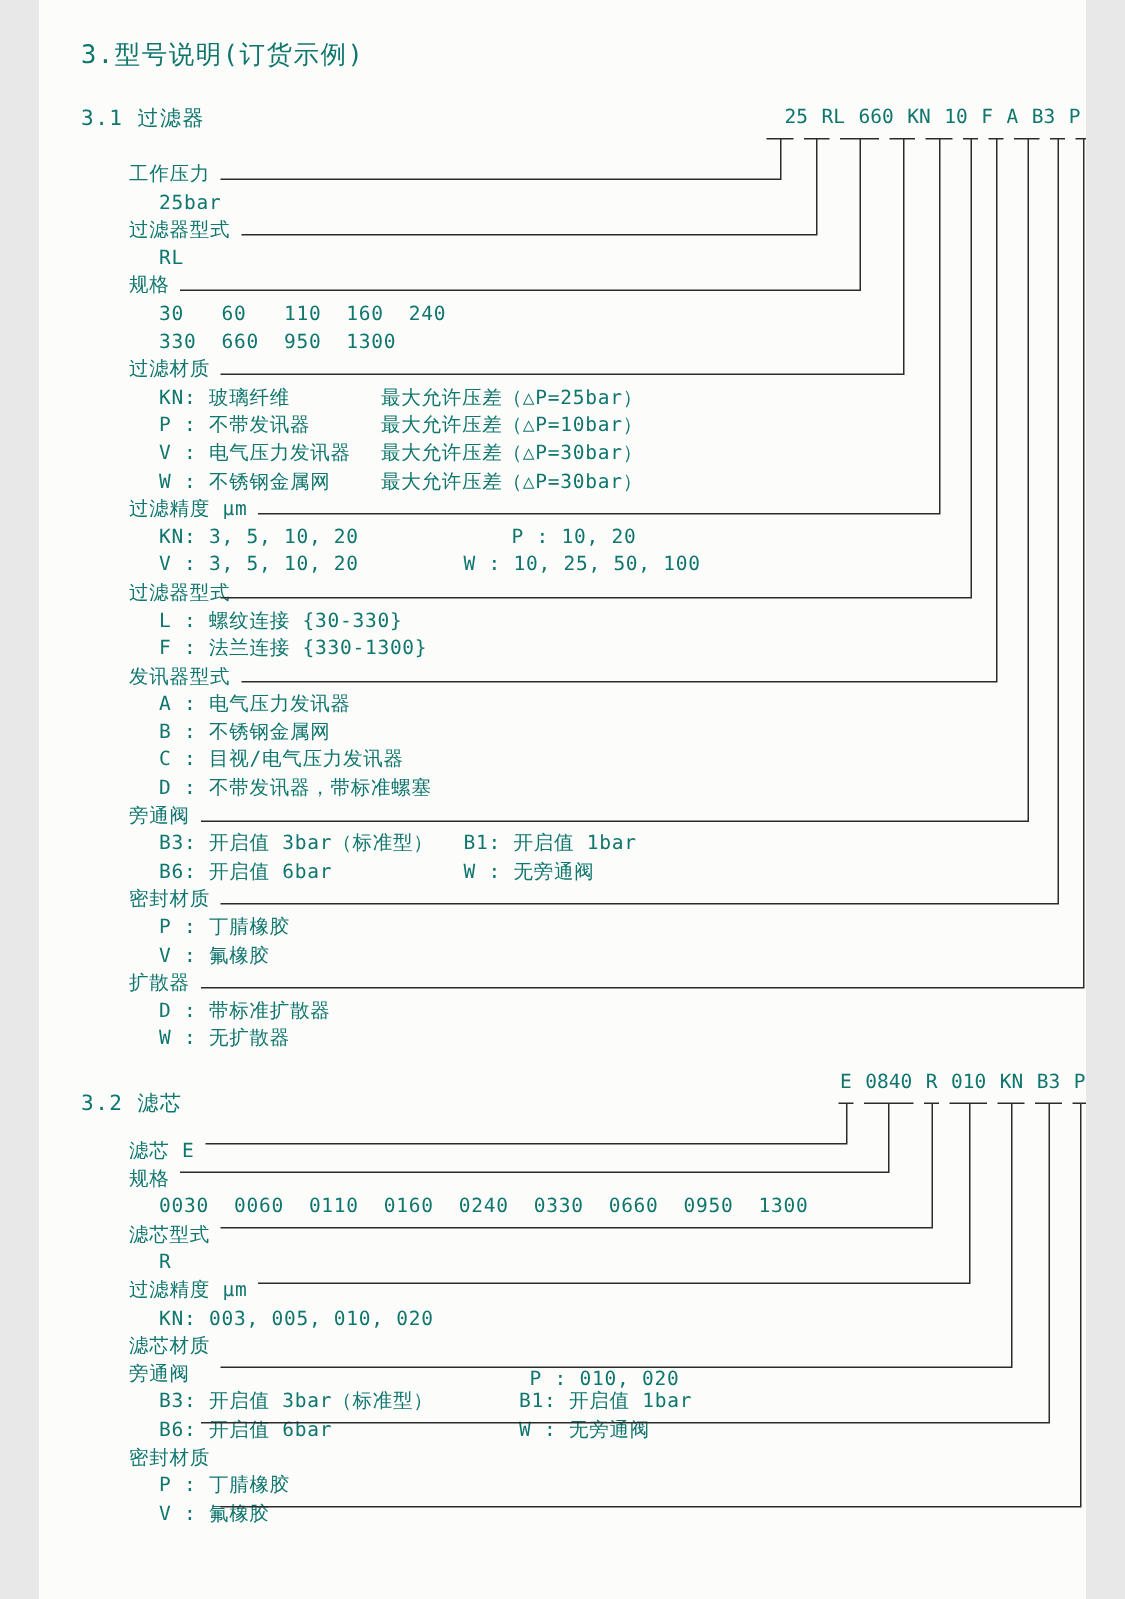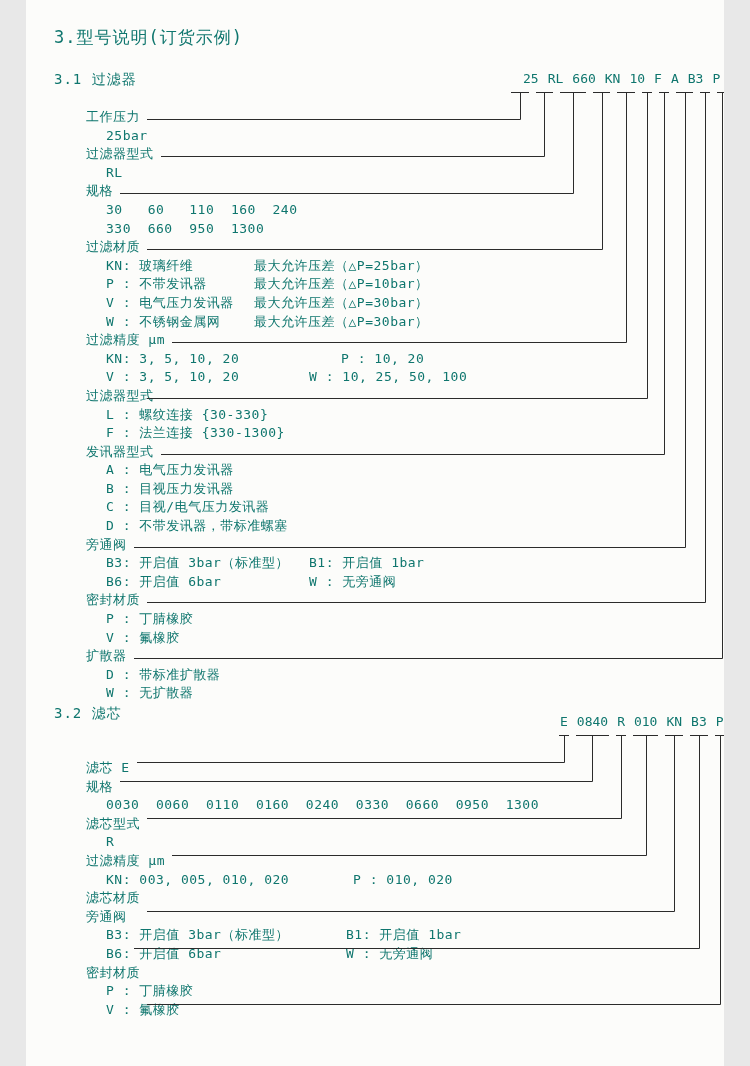--- a/index.html
+++ b/index.html
@@ -20,21 +20,21 @@
     letter-spacing:1px;white-space:pre;
   }
   .model-code{
     position:absolute;display:flex;gap:9px;
     font-size:13px;line-height:16px;
   }
   .code-part{display:inline-block;white-space:pre;}
   #sec1 .sec-heading{top:71px;}
   #sec1 .model-code{top:71px;left:486px;margin-left:11px;}
   #sec1 .rows{top:108px;}
-  #sec2 .sec-heading{top:705px;}
+  #sec2 .sec-heading{top:728px;}
   #sec2 .model-code{top:714px;left:534px;}
   #sec2 .rows{top:759px;}
   .rows{position:absolute;left:0;width:750px;}
   .row{
     position:relative;height:18.6px;line-height:18.6px;
     font-size:13px;letter-spacing:0.5px;
   }
   .row.label-row{padding-left:60px;}
   .row.item-row{padding-left:80px;}
   .label-text,.item-text{white-space:pre;}
@@ -78,21 +78,21 @@
         <div class="row item-row"><span class="item-text">V : 电气压力发讯器</span><span class="item-text c2" style="left: 228px;">最大允许压差（△P=30bar）</span></div>
         <div class="row item-row"><span class="item-text">W : 不锈钢金属网</span><span class="item-text c2" style="left: 228px;">最大允许压差（△P=30bar）</span></div>
         <div class="row label-row"><span class="label-text">过滤精度 μm</span></div>
         <div class="row item-row"><span class="item-text">KN: 3, 5, 10, 20</span><span class="item-text c2" style="left: 283px; margin-left: 32px;">P : 10, 20</span></div>
         <div class="row item-row"><span class="item-text">V : 3, 5, 10, 20</span><span class="item-text c2" style="left: 283px;">W : 10, 25, 50, 100</span></div>
         <div class="row label-row"><span class="label-text">过滤器型式</span></div>
         <div class="row item-row"><span class="item-text">L : 螺纹连接 {30-330}</span></div>
         <div class="row item-row"><span class="item-text">F : 法兰连接 {330-1300}</span></div>
         <div class="row label-row"><span class="label-text">发讯器型式</span></div>
         <div class="row item-row"><span class="item-text">A : 电气压力发讯器</span></div>
-        <div class="row item-row"><span class="item-text">B : 目视压力发讯器</span></div>
+        <div class="row item-row"><span class="item-text">B : 不锈钢金属网</span></div>
         <div class="row item-row"><span class="item-text">C : 目视/电气压力发讯器</span></div>
         <div class="row item-row"><span class="item-text">D : 不带发讯器，带标准螺塞</span></div>
         <div class="row label-row"><span class="label-text">旁通阀</span></div>
         <div class="row item-row"><span class="item-text">B3: 开启值 3bar（标准型）</span><span class="item-text c2" style="left: 283px;">B1: 开启值 1bar</span></div>
         <div class="row item-row"><span class="item-text">B6: 开启值 6bar</span><span class="item-text c2" style="left: 283px;">W : 无旁通阀</span></div>
         <div class="row label-row"><span class="label-text">密封材质</span></div>
         <div class="row item-row"><span class="item-text">P : 丁腈橡胶</span></div>
         <div class="row item-row"><span class="item-text">V : 氟橡胶</span></div>
         <div class="row label-row"><span class="label-text">扩散器</span></div>
         <div class="row item-row"><span class="item-text">D : 带标准扩散器</span></div>
@@ -111,21 +111,21 @@
         <span class="code-part">B3</span>
         <span class="code-part">P</span>
       </div>
     <div class="rows">
         <div class="row label-row"><span class="label-text">滤芯 E</span></div>
         <div class="row label-row"><span class="label-text">规格</span></div>
         <div class="row item-row"><span class="item-text">0030  0060  0110  0160  0240  0330  0660  0950  1300</span></div>
         <div class="row label-row"><span class="label-text">滤芯型式</span></div>
         <div class="row item-row"><span class="item-text">R</span></div>
         <div class="row label-row"><span class="label-text">过滤精度 μm</span></div>
-        <div class="row item-row"><span class="item-text">KN: 003, 005, 010, 020</span><span class="item-text c2" style="left: 327px;">P : 010, 020</span></div>
+        <div class="row item-row"><span class="item-text">KN: 003, 005, 010, 020</span><span class="item-text c2" style="left: 327px; margin-top: 40px;">P : 010, 020</span></div>
         <div class="row label-row"><span class="label-text">滤芯材质</span></div>
         <div class="row label-row"><span class="label-text">旁通阀</span></div>
         <div class="row item-row"><span class="item-text">B3: 开启值 3bar（标准型）</span><span class="item-text c2" style="left: 320px;">B1: 开启值 1bar</span></div>
         <div class="row item-row"><span class="item-text">B6: 开启值 6bar</span><span class="item-text c2" style="left: 320px;">W : 无旁通阀</span></div>
         <div class="row label-row"><span class="label-text">密封材质</span></div>
         <div class="row item-row"><span class="item-text">P : 丁腈橡胶</span></div>
         <div class="row item-row"><span class="item-text">V : 氟橡胶</span></div>
       </div>
   </div>
 

